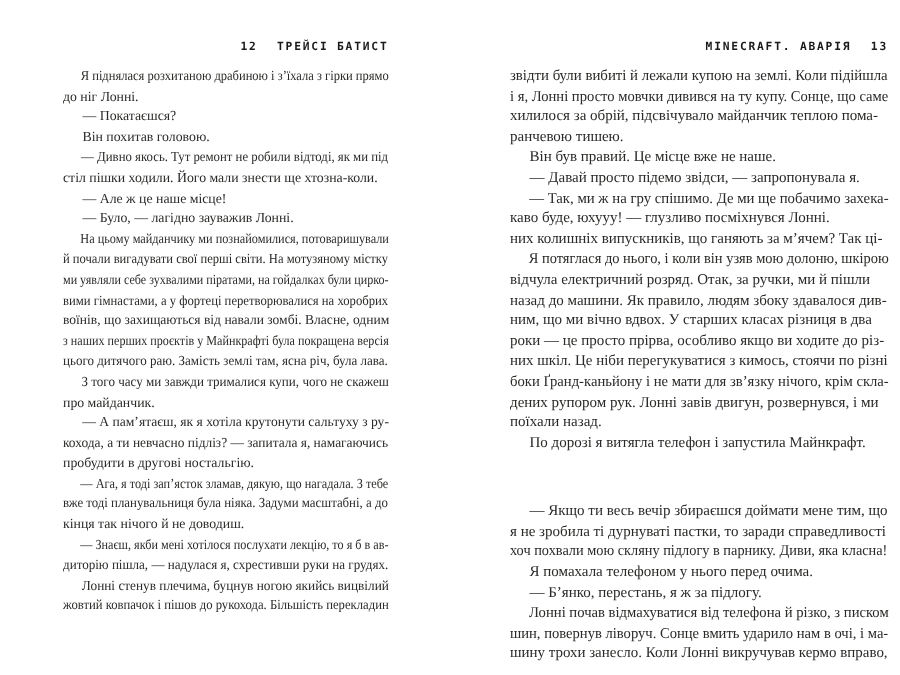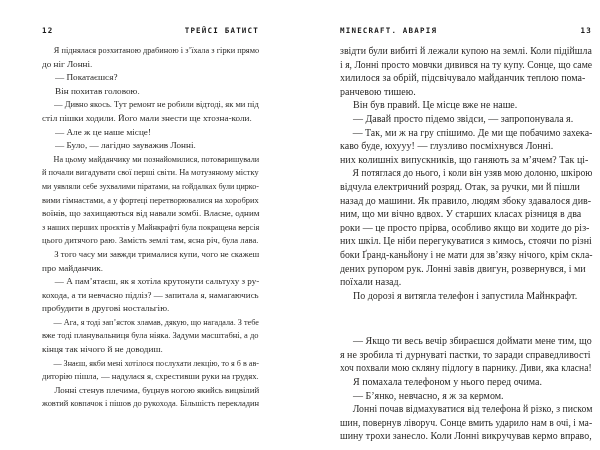--- a/index.html
+++ b/index.html
@@ -7,21 +7,21 @@
     width: 600px; height: 450px;
     background: #ffffff;
     overflow: hidden;
     position: relative;
     font-family: "Liberation Serif", serif;
   }
   .page-header {
     position: absolute;
     top: 26px;
     display: flex;
-    justify-content: space-between;
+    justify-content: flex-end;
     align-items: baseline;
     gap: 13px;
     font-family: "DejaVu Sans Mono", monospace;
     font-weight: bold;
     font-size: 7.5px;
     letter-spacing: 1.2px;
     color: #1a1a1a;
     white-space: nowrap;
   }
   #left-header  { left: 42px;  width: 217px; }
@@ -103,19 +103,19 @@
       <div class="line" style="word-spacing: 0px;">роки — це просто прірва, особливо якщо ви ходите до різ-</div>
       <div class="line" style="transform-origin: left center; transform: scaleX(0.996047);">них шкіл. Це ніби перегукуватися з кимось, стоячи по різні</div>
       <div class="line" style="transform-origin: left center; transform: scaleX(0.976744);">боки Ґранд-каньйону і не мати для зв’язку нічого, крім скла-</div>
       <div class="line" style="word-spacing: 0px;">дених рупором рук. Лонні завів двигун, розвернувся, і ми</div>
       <div class="line last">поїхали назад.</div>
       <div class="line indent last">По дорозі я витягла телефон і запустила Майнкрафт.</div>
       <div class="line indent" style="word-spacing: 0px; margin-top: 32px;">— Якщо ти весь вечір збираєшся доймати мене тим, що</div>
       <div class="line" style="word-spacing: 0px;">я не зробила ті дурнуваті пастки, то заради справедливості</div>
       <div class="line last" style="transform-origin: left center; transform: scaleX(0.954545);">хоч похвали мою скляну підлогу в парнику. Диви, яка класна!</div>
       <div class="line indent last">Я помахала телефоном у нього перед очима.</div>
-      <div class="line indent last">— Б’янко, невчасно, я ж за кермом.</div>
+      <div class="line indent last">— Б’янко, перестань, я ж за підлогу.</div>
       <div class="line indent" style="transform-origin: left center; transform: scaleX(0.976744);">Лонні почав відмахуватися від телефона й різко, з писком</div>
       <div class="line" style="transform-origin: left center; transform: scaleX(0.972973);">шин, повернув ліворуч. Сонце вмить ударило нам в очі, і ма-</div>
       <div class="line" style="transform-origin: left center; transform: scaleX(0.996047);">шину трохи занесло. Коли Лонні викручував кермо вправо,</div>
     </div>
 
 </div>
 
 </body></html>

